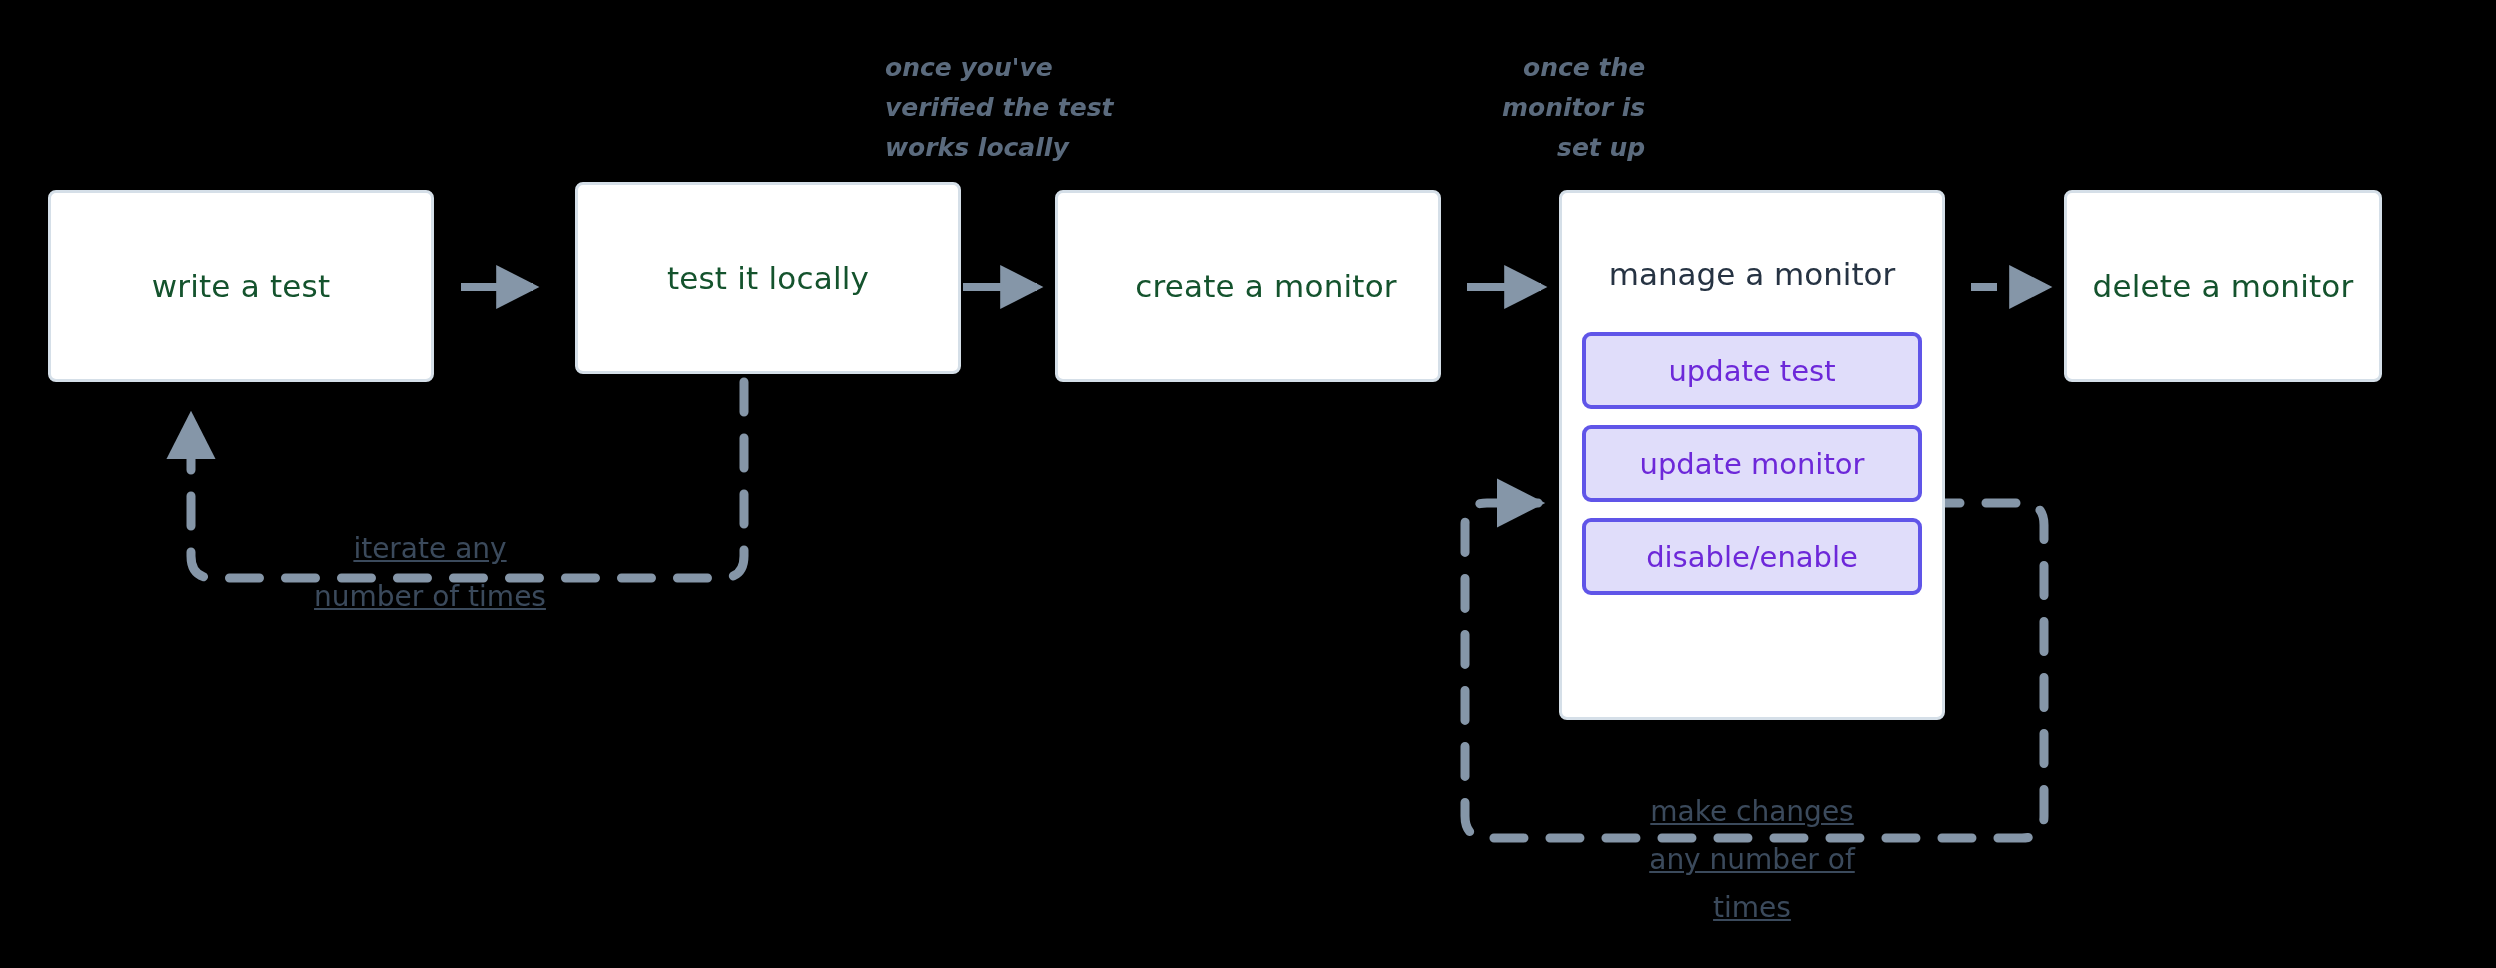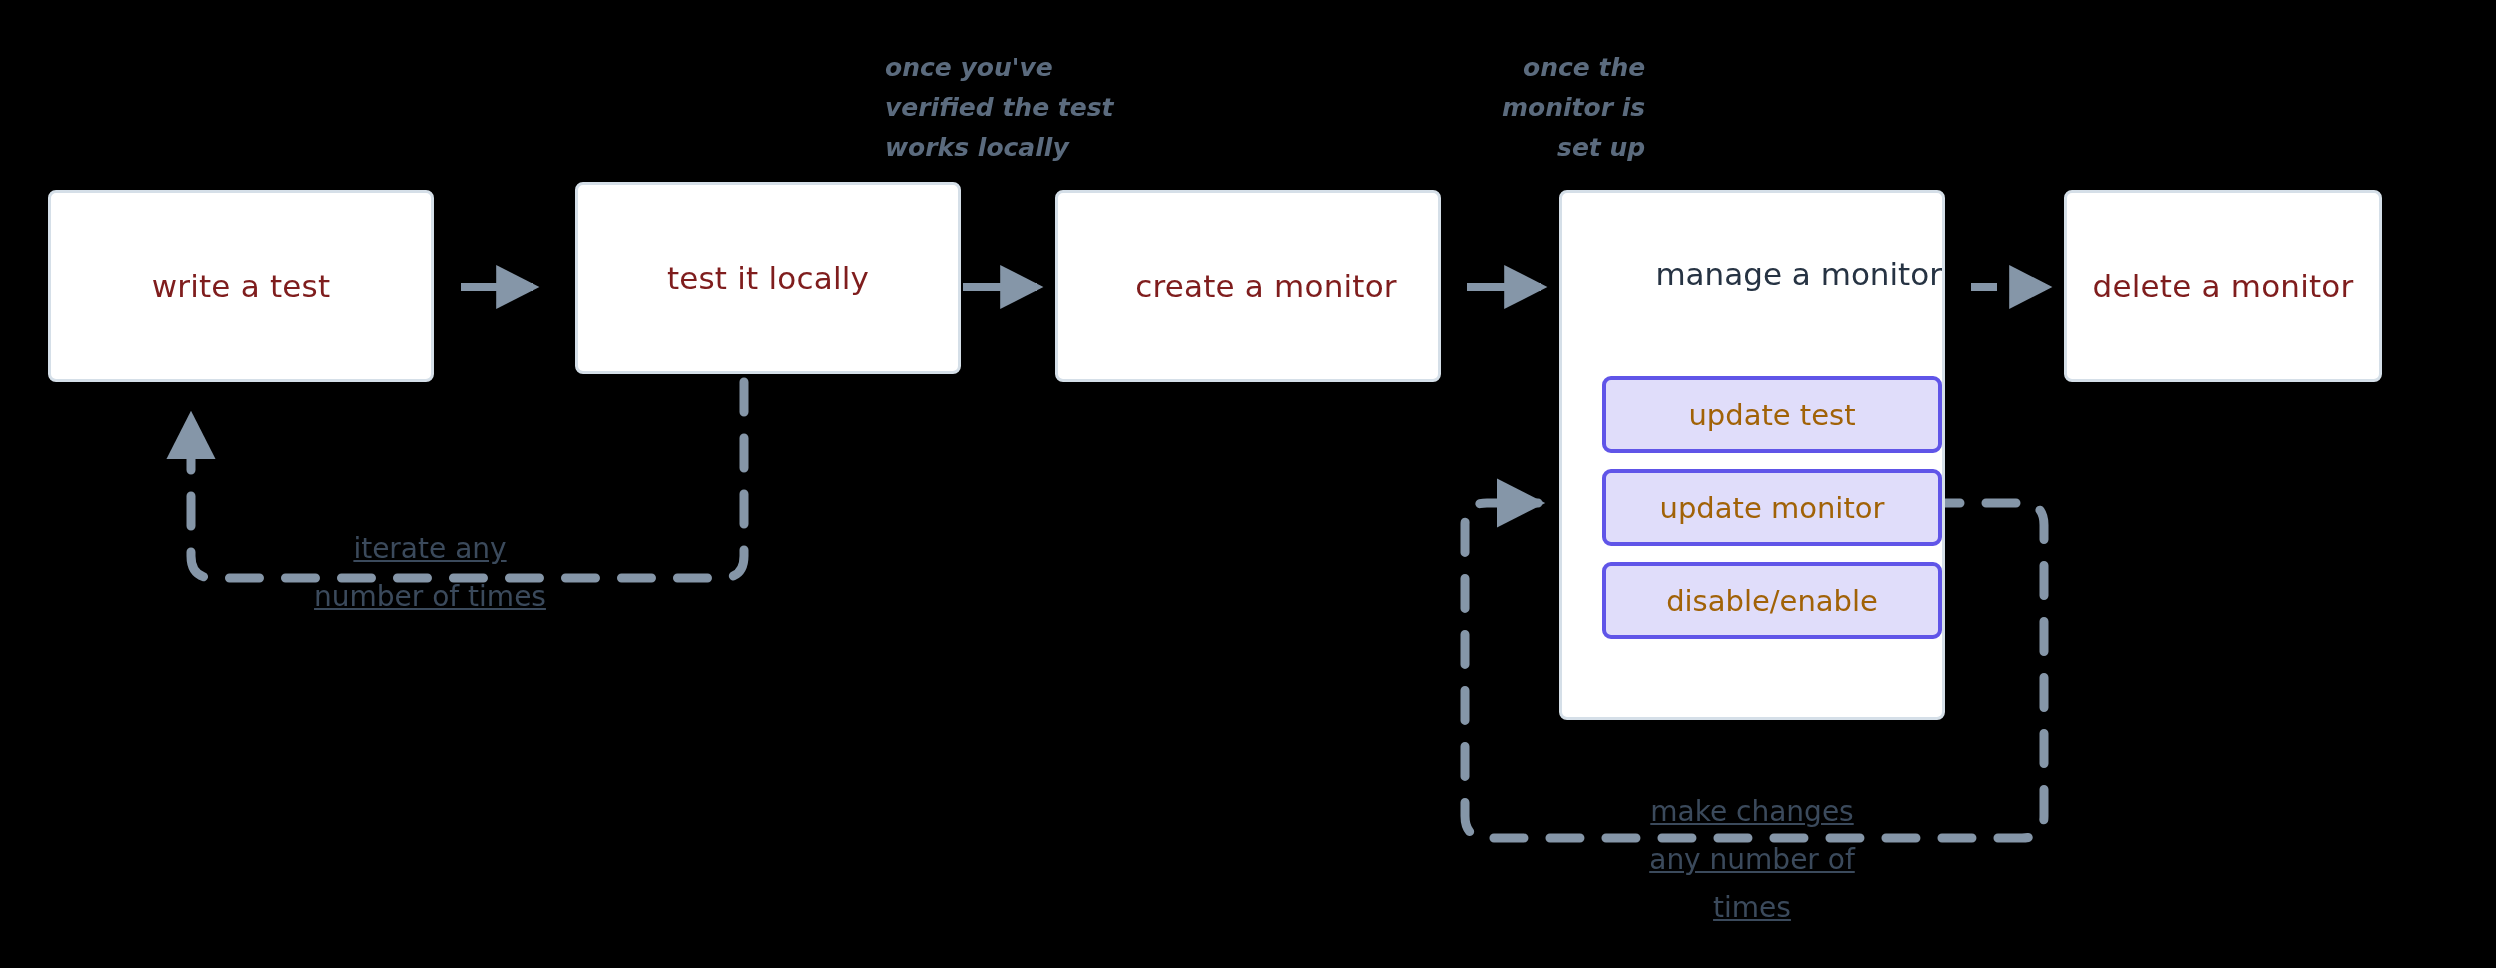--- a/index.html
+++ b/index.html
@@ -28,21 +28,21 @@
     position: absolute;
     box-sizing: border-box;
     background: #ffffff;
     border: 3px solid #d5dfe8;
     border-radius: 8px;
     display: flex;
     align-items: center;
     justify-content: center;
   }
   .node-label {
-    color: #7f1d1d;
+    color: #14532d;
     font-size: 31px;
     font-weight: 400;
     letter-spacing: 0.2px;
     white-space: nowrap;
   }
 
   .node-write   { left: 48px;   top: 190px; width: 386px; height: 192px; }
   .node-testloc { left: 551px;  top: 182px; width: 386px; height: 192px; margin-left: 24px; }
   .node-create  { left: 1055px; top: 190px; width: 386px; height: 192px; padding-left: 36px; }
   .node-delete  { left: 2064px; top: 190px; width: 318px; height: 192px; }
@@ -53,22 +53,21 @@
     left: 1559px;
     top: 190px;
     width: 386px;
     height: 530px;
     box-sizing: border-box;
     background: #ffffff;
     border: 3px solid #d5dfe8;
     border-radius: 8px;
     display: flex;
     flex-direction: column;
-    align-items: flex-end;
-    gap: 44px;
+    align-items: center;
   }
   .node-manage .node-title {
     color: #263343;
     font-size: 31px;
     margin-top: 63px;
     white-space: nowrap;
   }
   .subnodes {
     margin-top: 40px;
     display: flex;
@@ -81,21 +80,21 @@
     width: 340px;
     height: 77px;
     background: #e0ddfa;
     border: 4px solid #6055e8;
     border-radius: 9px;
     display: flex;
     align-items: center;
     justify-content: center;
   }
   .subnode-label {
-    color: #a16207;
+    color: #6d28d9;
     font-size: 29px;
     white-space: nowrap;
   }
 
   
   .note {
     position: absolute;
     color: #5b6b7e;
     font-size: 25px;
     font-style: italic;

